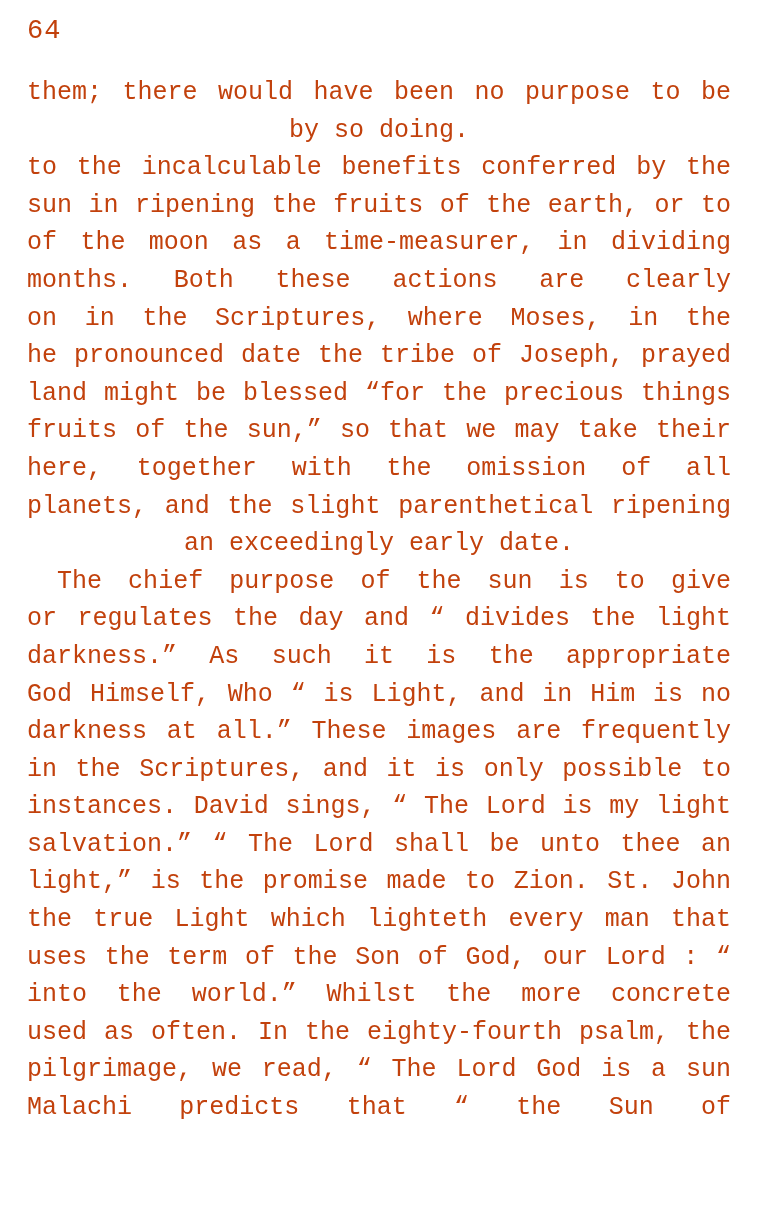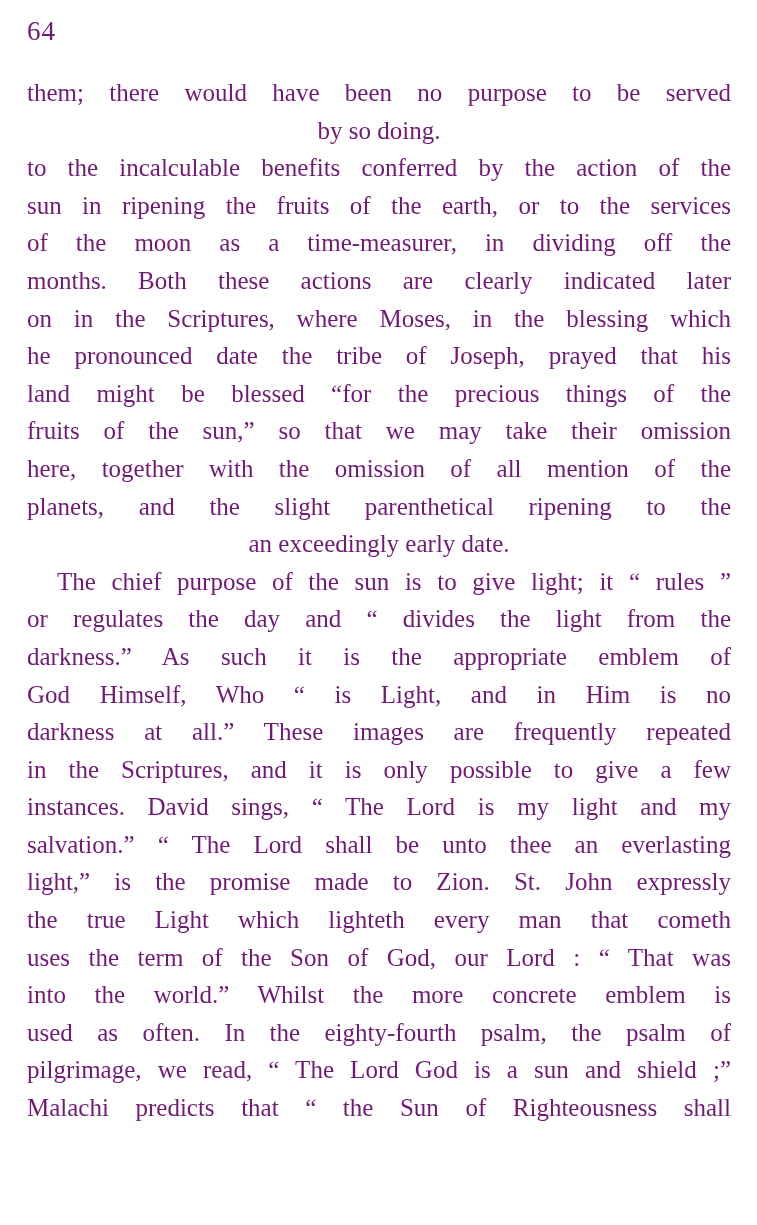--- a/index.html
+++ b/index.html
@@ -5,22 +5,22 @@
   html, body {
     margin: 0;
     padding: 0;
     background: #ffffff;
   }
   .page {
     position: relative;
     width: 757px;
     height: 1225px;
     background: #ffffff;
-    color: #701a75;
-    font-family: Liberation Serif, serif;
+    color: #c2410c;
+    font-family: Liberation Mono, monospace;
     overflow: hidden;
     box-sizing: border-box;
   }
   .running-head {
     position: absolute;
     top: 14px;
     left: 0;
     width: 100%;
     height: 40px;
   }

